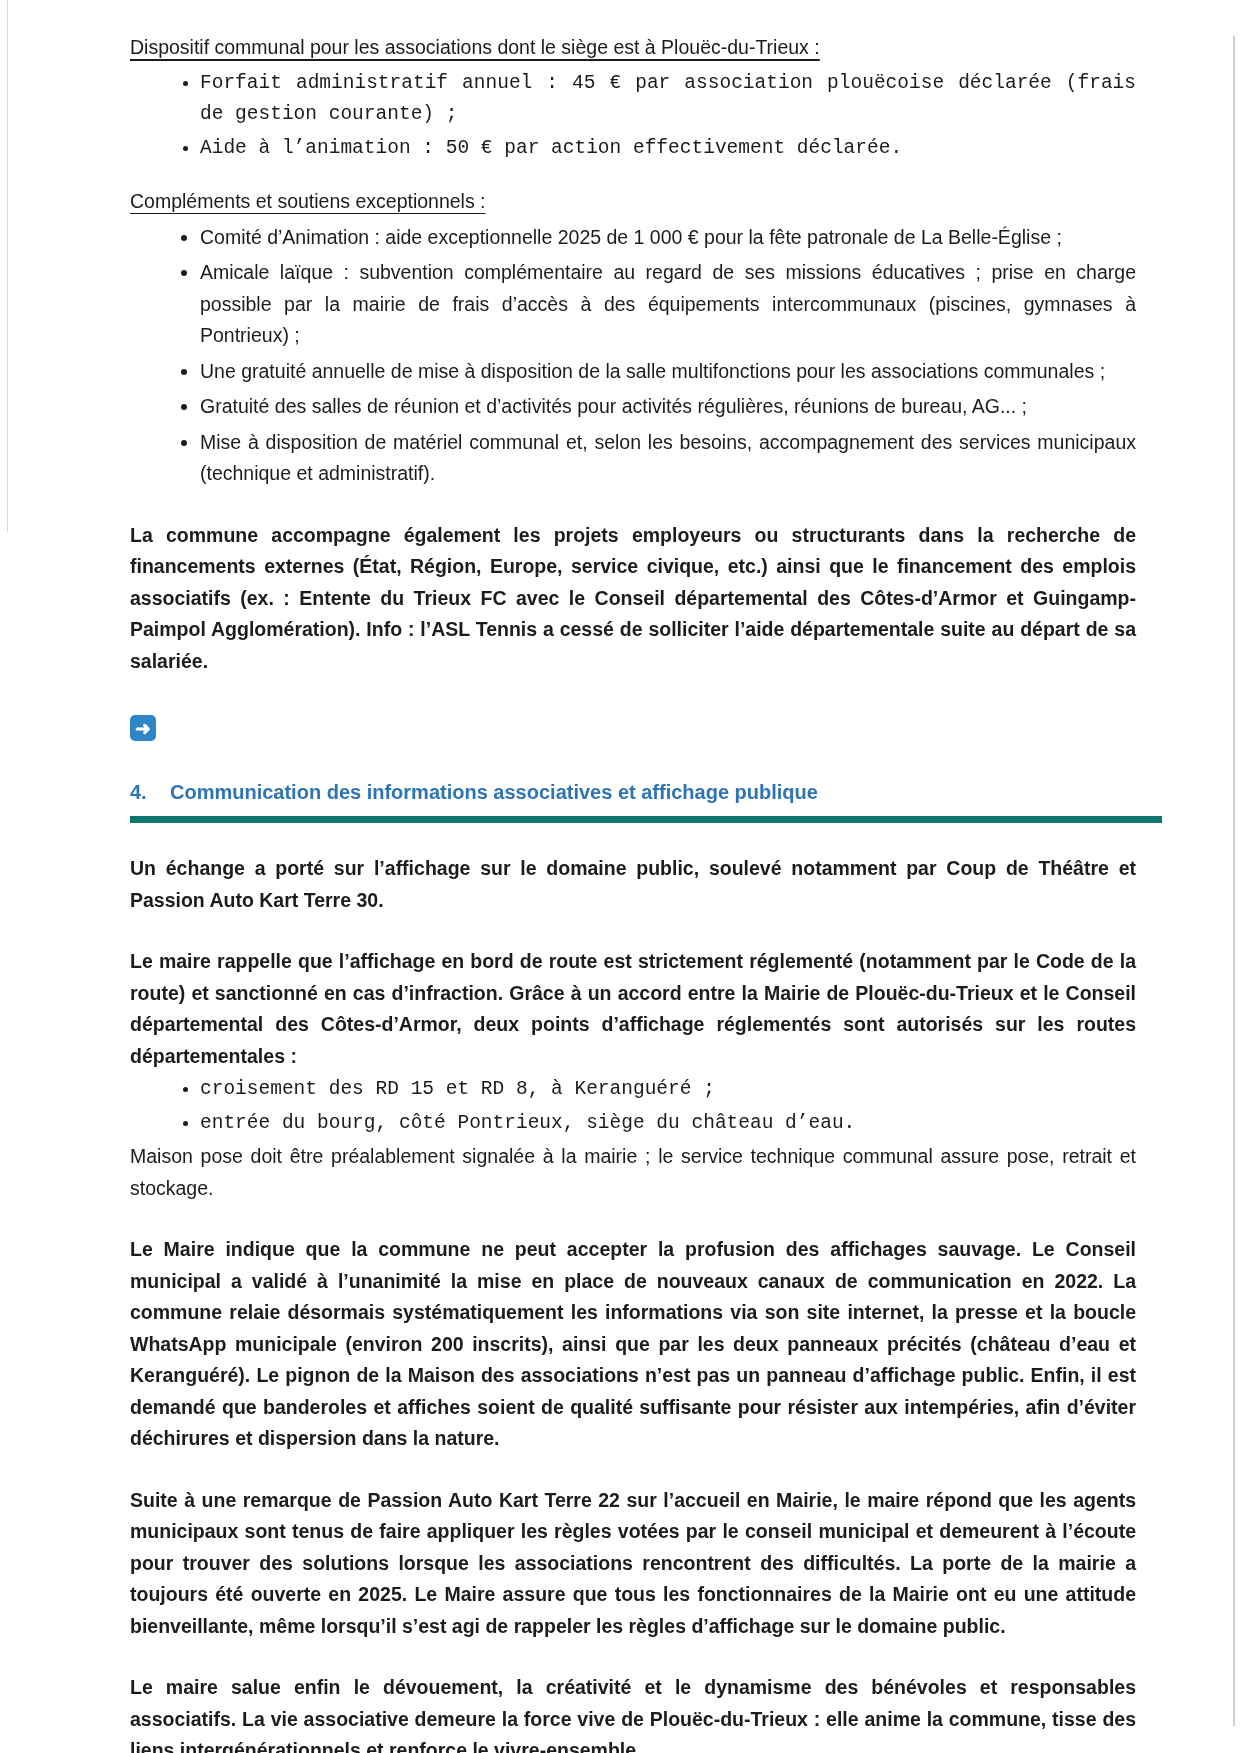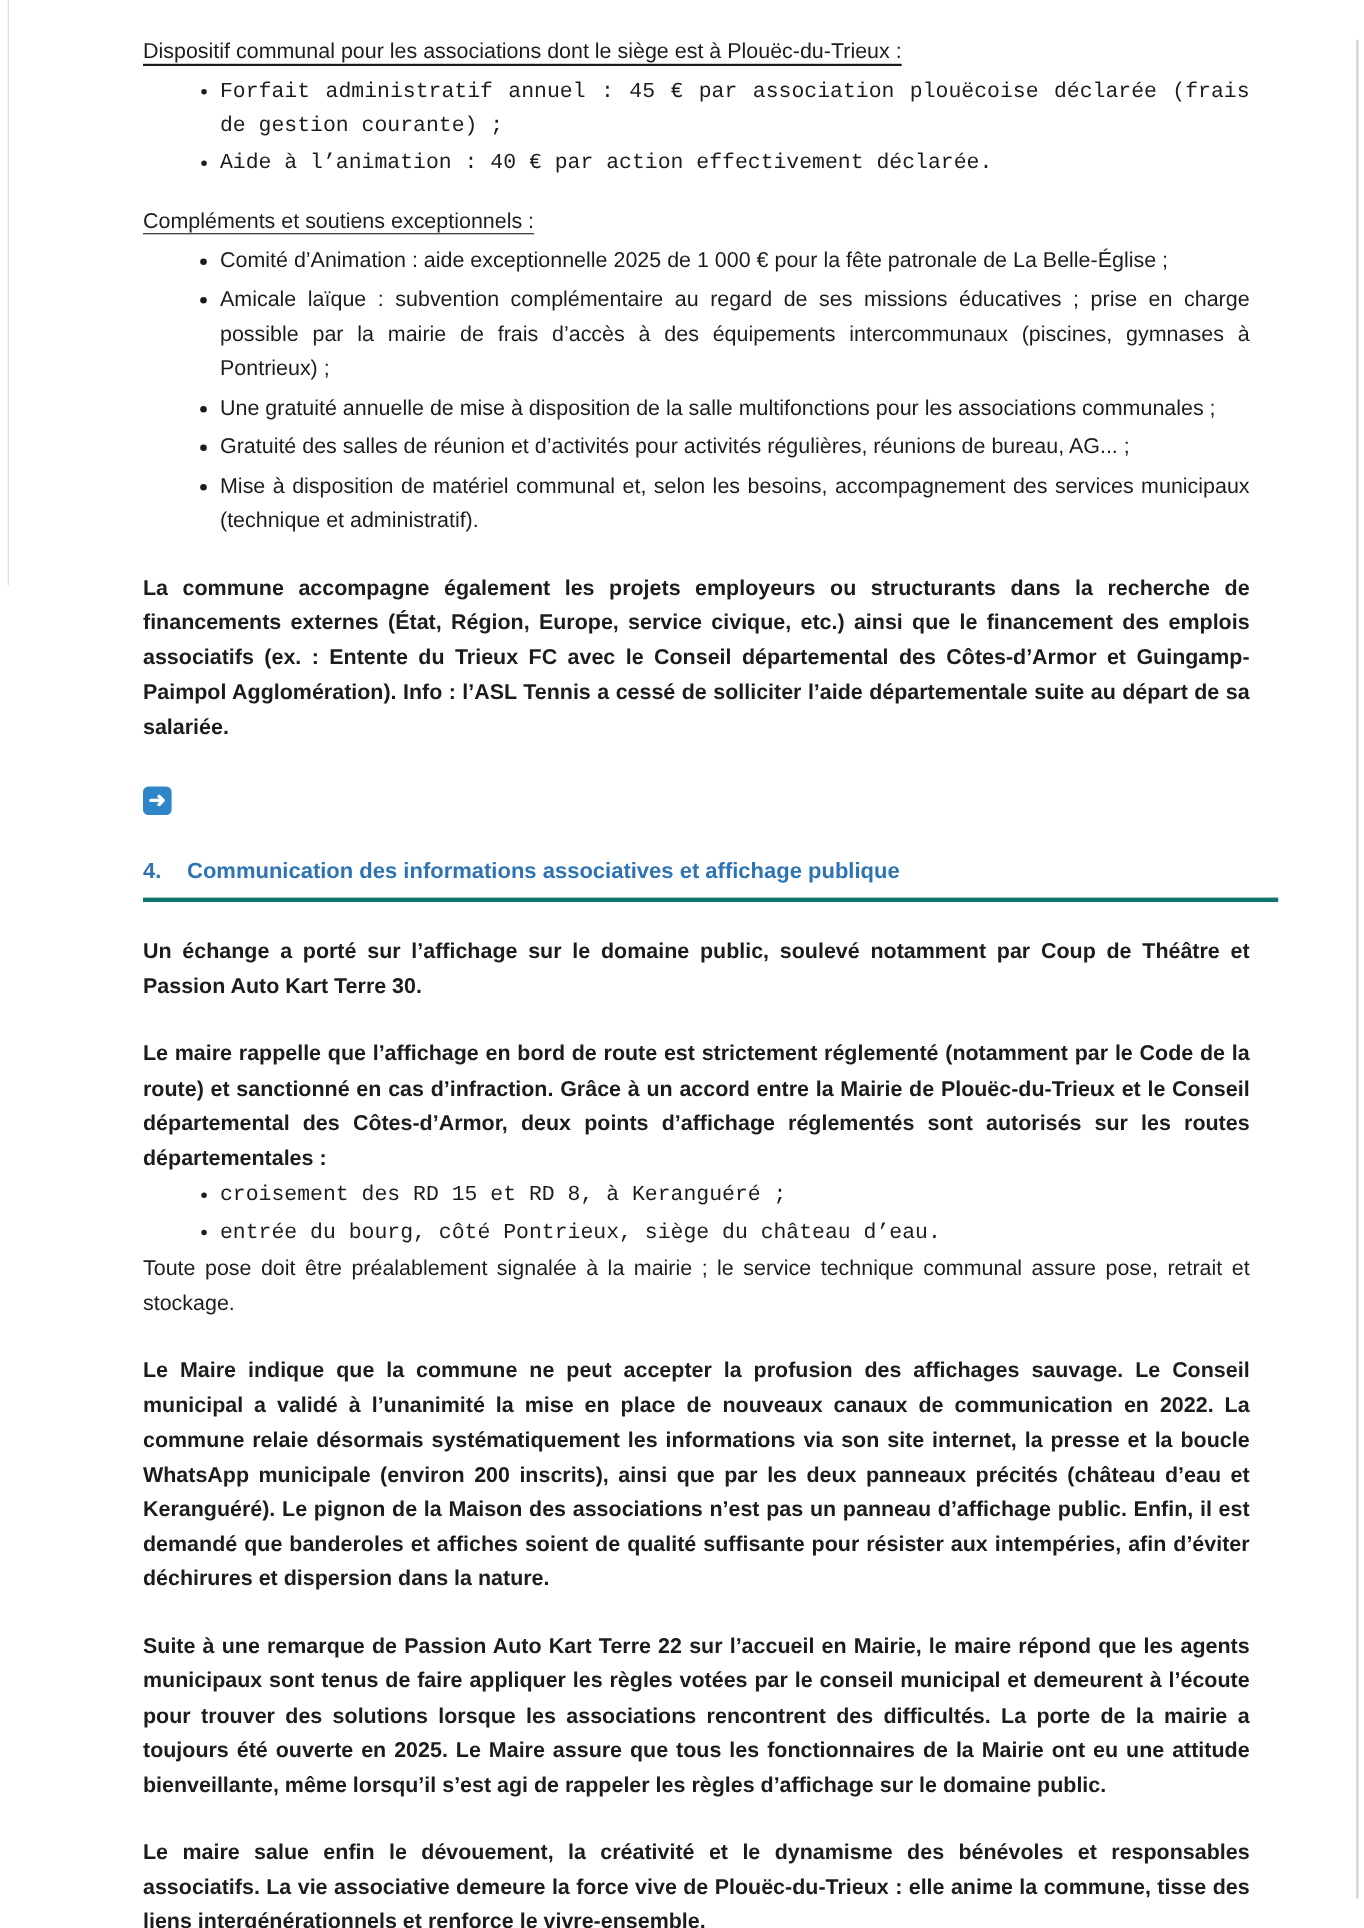--- a/index.html
+++ b/index.html
@@ -65,21 +65,21 @@
     display: flex; align-items: center; justify-content: center;
     font-size: 19px;
     font-weight: bold;
     line-height: 1;
     margin-right: 14px;
   }
   .section-heading {
     margin-top: 36px;
     margin-right: -26px;
     padding-bottom: 9px;
-    border-bottom: 4px solid #0f766e;
+    border-bottom: 7px solid #0f766e;
     font-weight: bold;
     font-size: 20px;
     line-height: 30px;
   }
   .section-number {
     display: inline-block;
     width: 40px;
   }
   .pose-para { margin-top: 0; text-align: justify; }
   .points-list { margin-top: 2px !important; }
@@ -90,21 +90,21 @@
 <div class="page">
 
   <div class="scan-line-left"></div>
   <div class="scan-line-right"></div>
 
   <div class="content">
 
     <p class="u-heading">Dispositif communal pour les associations dont le siège est à Plouëc-du-Trieux :</p>
     <ul class="doc-list tight">
       <li>Forfait administratif annuel : 45 € par association plouëcoise déclarée (frais de gestion courante) ;</li>
-      <li>Aide à l’animation : 40 € par action effectivement déclarée.</li>
+      <li>Aide à l’animation : 50 € par action effectivement déclarée.</li>
     </ul>
 
     <p class="u-heading gap-sm">Compléments et soutiens exceptionnels :</p>
     <ul class="doc-list">
       <li>Comité d’Animation : aide exceptionnelle 2025 de 1 000 € pour la fête patronale de La Belle-Église ;</li>
       <li>Amicale laïque : subvention complémentaire au regard de ses missions éducatives ; prise en charge possible par la mairie de frais d’accès à des équipements intercommunaux (piscines, gymnases à Pontrieux) ;</li>
       <li>Une gratuité annuelle de mise à disposition de la salle multifonctions pour les associations communales ;</li>
       <li>Gratuité des salles de réunion et d’activités pour activités régulières, réunions de bureau, AG... ;</li>
       <li>Mise à disposition de matériel communal et, selon les besoins, accompagnement des services municipaux (technique et administratif).</li>
     </ul>
@@ -119,21 +119,21 @@
       <span class="section-number">4.</span><span>Communication des informations associatives et affichage publique</span>
     </div>
 
     <p class="para gap-md">Un échange a porté sur l’affichage sur le domaine public, soulevé notamment par Coup de Théâtre et Passion Auto Kart Terre 30.</p>
 
     <p class="para gap-md">Le maire rappelle que l’affichage en bord de route est strictement réglementé (notamment par le Code de la route) et sanctionné en cas d’infraction. Grâce à un accord entre la Mairie de Plouëc-du-Trieux et le Conseil départemental des Côtes-d’Armor, deux points d’affichage réglementés sont autorisés sur les routes départementales :</p>
     <ul class="doc-list tight points-list">
       <li>croisement des RD 15 et RD 8, à Keranguéré ;</li>
       <li>entrée du bourg, côté Pontrieux, siège du château d’eau.</li>
     </ul>
-    <p class="pose-para">Toute pose doit être préalablement signalée à la mairie ; le service technique communal assure pose, retrait et stockage.</p>
+    <p class="pose-para">Maison pose doit être préalablement signalée à la mairie ; le service technique communal assure pose, retrait et stockage.</p>
 
     <p class="para gap-md">Le Maire indique que la commune ne peut accepter la profusion des affichages sauvage. Le Conseil municipal a validé à l’unanimité la mise en place de nouveaux canaux de communication en 2022. La commune relaie désormais systématiquement les informations via son site internet, la presse et la boucle WhatsApp municipale (environ 200 inscrits), ainsi que par les deux panneaux précités (château d’eau et Keranguéré). Le pignon de la Maison des associations n’est pas un panneau d’affichage public. Enfin, il est demandé que banderoles et affiches soient de qualité suffisante pour résister aux intempéries, afin d’éviter déchirures et dispersion dans la nature.</p>
 
     <p class="para gap-md">Suite à une remarque de Passion Auto Kart Terre 22 sur l’accueil en Mairie, le maire répond que les agents municipaux sont tenus de faire appliquer les règles votées par le conseil municipal et demeurent à l’écoute pour trouver des solutions lorsque les associations rencontrent des difficultés. La porte de la mairie a toujours été ouverte en 2025. Le Maire assure que tous les fonctionnaires de la Mairie ont eu une attitude bienveillante, même lorsqu’il s’est agi de rappeler les règles d’affichage sur le domaine public.</p>
 
     <p class="para gap-md">Le maire salue enfin le dévouement, la créativité et le dynamisme des bénévoles et responsables associatifs. La vie associative demeure la force vive de Plouëc-du-Trieux : elle anime la commune, tisse des liens intergénérationnels et renforce le vivre-ensemble.</p>
 
   </div>
 </div>
 

